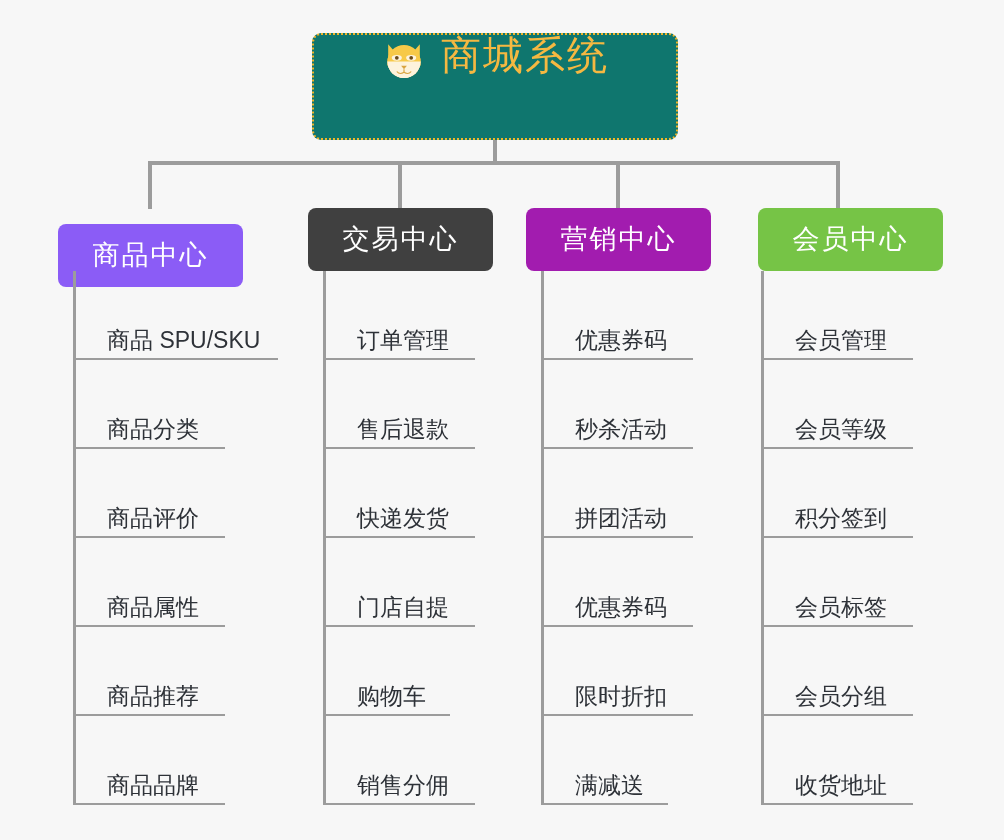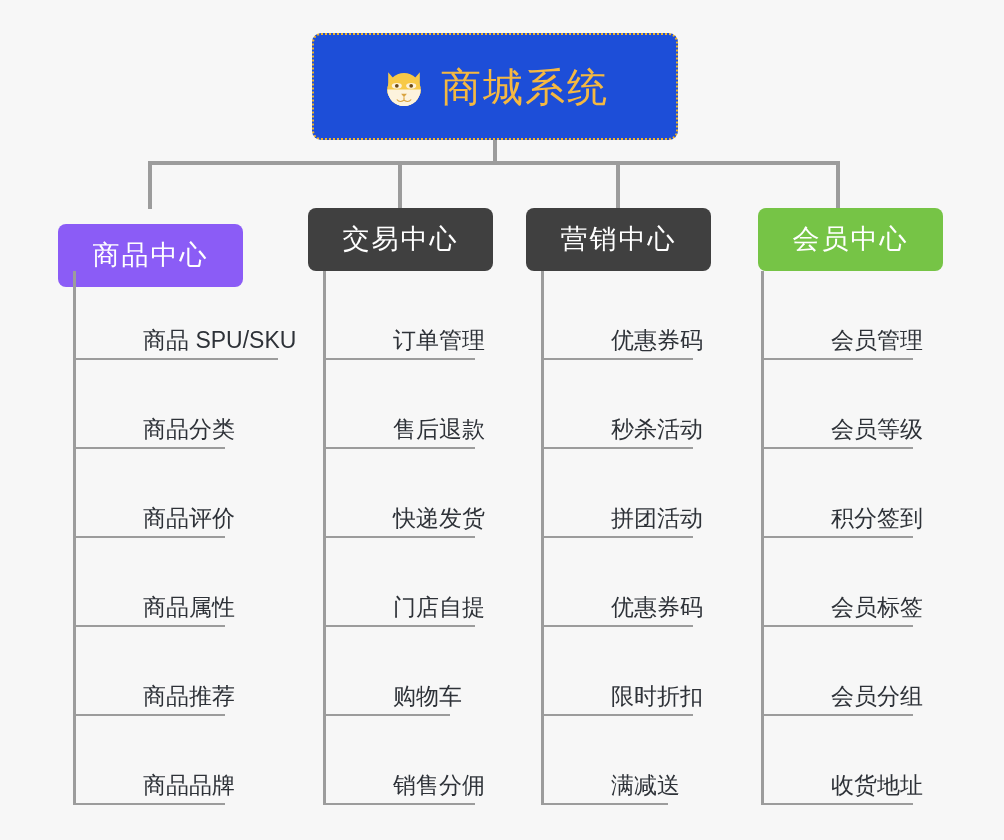--- a/index.html
+++ b/index.html
@@ -19,26 +19,25 @@
     height: 840px;
   }
 
   
   .root-node {
     position: absolute;
     left: 312px;
     top: 33px;
     width: 366px;
     height: 107px;
-    background: #1d4ed8;
+    background: #0f766e;
     border: 2px dotted #f0b429;
     border-radius: 9px;
     box-sizing: border-box;
     display: flex;
-    align-items: center;
     justify-content: center;
     gap: 14px;
   }
   .root-emoji {
     width: 46px;
     height: 46px;
     position: relative;
     flex: 0 0 auto;
     margin-top: 2px;
   }
@@ -101,21 +100,20 @@
     background: #9c9c9c;
   }
   .leaf-label {
     position: absolute;
     left: 34px;
     bottom: 8px;
     font-size: 23px;
     color: #2e3238;
     white-space: nowrap;
     line-height: 1;
-    margin-left: 36px;
   }
 </style>
 </head>
 <body>
 
 <div id="mindmap">
 
   <div class="root-node">
     <span class="root-emoji">
       <svg viewBox="0 0 64 64" width="46" height="46" aria-hidden="true">
@@ -144,21 +142,21 @@
   <div class="conn conn-v" style="left:398px; top:161px; height:48px;"></div>
   <div class="conn conn-v" style="left:616px; top:161px; height:48px;"></div>
   <div class="conn conn-v" style="left:836px; top:161px; height:48px;"></div>
 
   <div class="cat-box" style="left:58px; top:224px; width:185px; background:#8b5cf6;">
     <span class="cat-label">商品中心</span>
   </div>
   <div class="cat-box" style="left:308px; top:208px; width:185px; background:#404040;">
     <span class="cat-label">交易中心</span>
   </div>
-  <div class="cat-box" style="left:526px; top:208px; width:185px; background:#404040;">
+  <div class="cat-box" style="left:526px; top:208px; width:185px; background:#a21caf;">
     <span class="cat-label">营销中心</span>
   </div>
   <div class="cat-box" style="left:746px; top:208px; width:185px; background:#76c446;margin-left:12px;">
     <span class="cat-label">会员中心</span>
   </div>
 
   <div class="branch" style="left:73px;">
     <div class="trunk" style="height:534px;"></div>
     <div class="leaf" style="top:0px;">
       <span class="leaf-label">商品 SPU/SKU</span>

